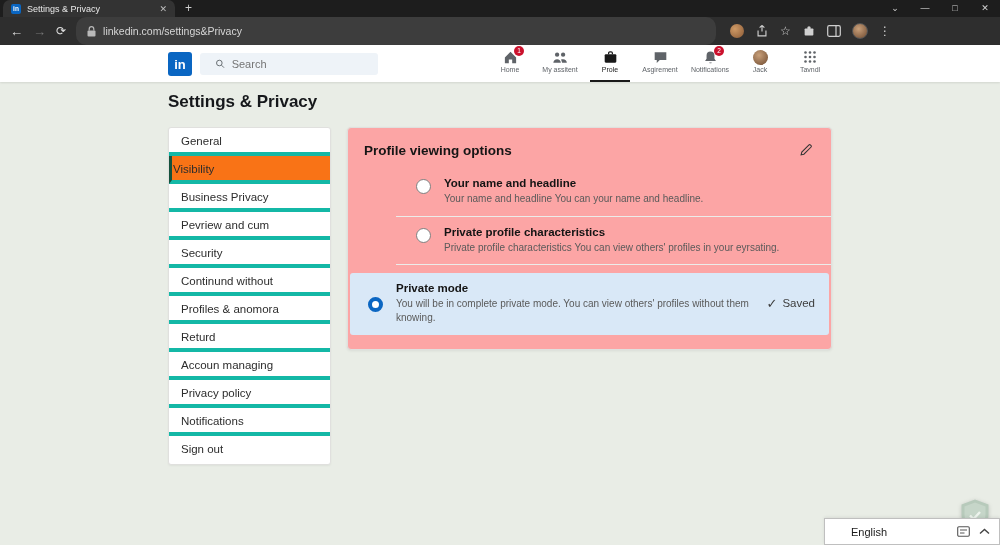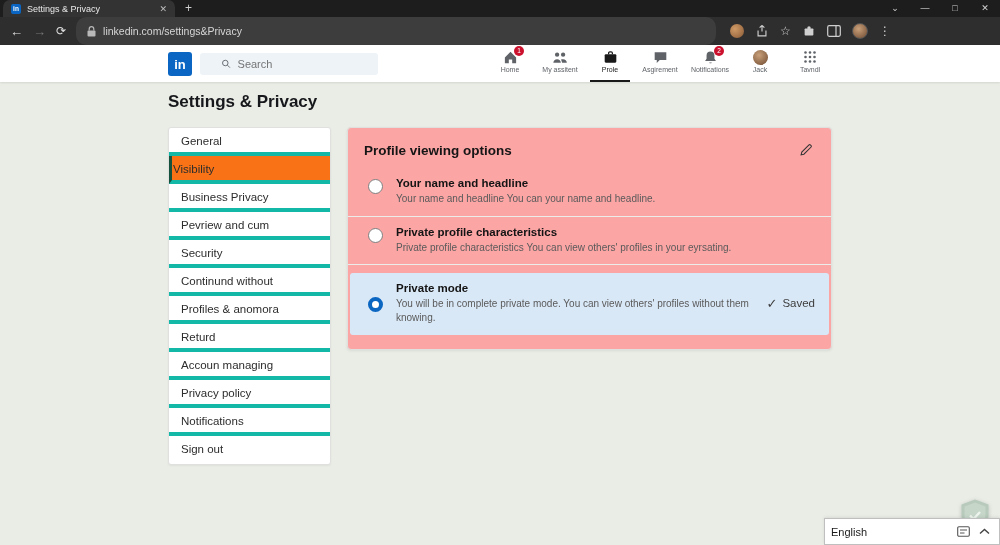--- a/index.html
+++ b/index.html
@@ -24,21 +24,21 @@
   .url-text { color:#d6d6d6; font-size:10.5px; }
   .tb-icons { display:flex; align-items:center; gap:11px; margin-left:4px; }
   .round-ic { width:14px; height:14px; border-radius:50%; background:radial-gradient(circle at 35% 35%, #cf9a66, #8a5a36); }
   .avatar-sm { width:16px; height:16px; border-radius:50%; background:radial-gradient(circle at 40% 35%, #c9a07a, #6e4a30); border:1px solid #555; }
   .glyph { color:#d0d0d0; font-size:12px; line-height:1; }
   svg.tbsvg { display:block; }
 
   
   .li-header { position:absolute; top:45px; left:0; right:0; height:37px; background:#ffffff; box-shadow:0 1px 2px rgba(0,0,0,0.10); }
   .li-logo { position:absolute; left:168px; top:7px; width:24px; height:24px; background:#0a66c2; border-radius:3px; color:#fff; font-weight:700; font-size:13px; display:flex; align-items:center; justify-content:center; }
-  .li-search { position:absolute; left:200px; top:8px; width:178px; height:22px; background:#eef3f8; border-radius:3px; display:flex; align-items:center; gap:6px; padding:0 21px; }
+  .li-search { position:absolute; left:200px; top:8px; width:178px; height:22px; background:#eef3f8; border-radius:3px; display:flex; align-items:center; gap:6px; padding:0 15px; }
   .li-search input { border:0; outline:0; background:transparent; font-size:11px; color:#333; width:100%; font-family:inherit; }
   .li-nav { position:absolute; right:165px; top:0; height:37px; display:flex; }
   .nav-item { width:50px; height:37px; position:relative; display:flex; flex-direction:column; align-items:center; justify-content:flex-start; padding-top:4px; color:#5f6368; }
   .nav-item .nico { height:16px; display:flex; align-items:center; }
   .nav-item .nlabel { font-size:7px; margin-top:1px; white-space:nowrap; }
   .nav-item.active { color:#191919; }
   .nav-item.active::after { content:""; position:absolute; left:5px; right:5px; bottom:0; height:2px; background:#191919; }
   .nav-badge { position:absolute; top:1px; right:11px; min-width:10px; height:10px; background:#cb112d; border-radius:5px; color:#fff; font-size:6.5px; line-height:10px; text-align:center; padding:0 2px; }
   .nav-badge:empty { display:none; }
   .nav-avatar { width:15px; height:15px; border-radius:50%; background:radial-gradient(circle at 40% 35%, #c9a07a, #6e4a30); }
@@ -50,31 +50,31 @@
   .side-item { height:28px; line-height:27px; padding-left:12px; font-size:11.5px; color:#2d2d2d; border-bottom:4px solid #14b8a6; }
   .side-item:last-child { border-bottom:0; }
   .side-item.active { border-left:3px solid #14523d; padding-left:1px; background:#f97316; }
 
   .panel { position:absolute; left:347px; top:127px; width:485px; background:#fca5a5; border:1px solid #e0e0de; border-radius:4px; box-shadow:0 1px 3px rgba(0,0,0,0.07); padding-bottom:4px; }
   .panel-head { display:flex; align-items:center; justify-content:space-between; padding:13px 16px 9px 16px; }
   .panel-title { font-size:13.5px; font-weight:700; color:#151515; }
   .edit-btn { width:18px; height:18px; display:flex; align-items:center; justify-content:center; }
 
   .option { display:flex; gap:13px; padding:9px 16px 10px 20px; }
-  .option.divided { border-bottom:1px solid #ececea; }
+  .option.divided { border-bottom:1px solid #ececea;margin-left:48px; }
   .radio { width:15px; height:15px; border-radius:50%; border:1.5px solid #7f7f7f; background:#fff; flex:none; margin-top:2px; }
   .radio.checked { border:4.5px solid #0b66c2; }
   .opt-label { font-size:11.5px; font-weight:700; color:#141414; }
   .opt-desc { font-size:10px; color:#5a5a5a; margin-top:3px; line-height:1.35; max-width:360px; }
   .option.selected-row { background:#d9e8f7; margin:8px 2px 10px 2px; border-radius:3px; padding:9px 14px 11px 18px; align-items:center; }
   .saved { margin-left:auto; align-self:center; display:flex; align-items:center; gap:5px; color:#3d3d3d; font-size:11.5px; flex:none; }
   .saved .check { font-size:13px; }
 
   
-  .lang-bar { position:absolute; right:0; bottom:0; width:176px; height:27px; background:#fff; border:1px solid #bfbfbf; display:flex; align-items:center; padding:0 9px 0 6px; box-shadow:0 -1px 3px rgba(0,0,0,0.08); }
+  .lang-bar { position:absolute; right:0; bottom:0; width:176px; height:27px; background:#fff; border:1px solid #bfbfbf; display:flex; align-items:center; padding:0 9px 0 26px; box-shadow:0 -1px 3px rgba(0,0,0,0.08); }
   .lang-label { font-size:11px; color:#1a1a1a; flex:1; }
   .lang-icons { display:flex; align-items:center; gap:9px; }
   .shield-btn { position:absolute; right:6px; bottom:10px; width:38px; height:38px; display:flex; align-items:center; justify-content:center; filter:drop-shadow(0 1px 2px rgba(0,0,0,0.18)); }
 </style>
 </head>
 <body>
 
 <div class="tabstrip">
   <div class="tab">
     <span class="favicon">in</span>

